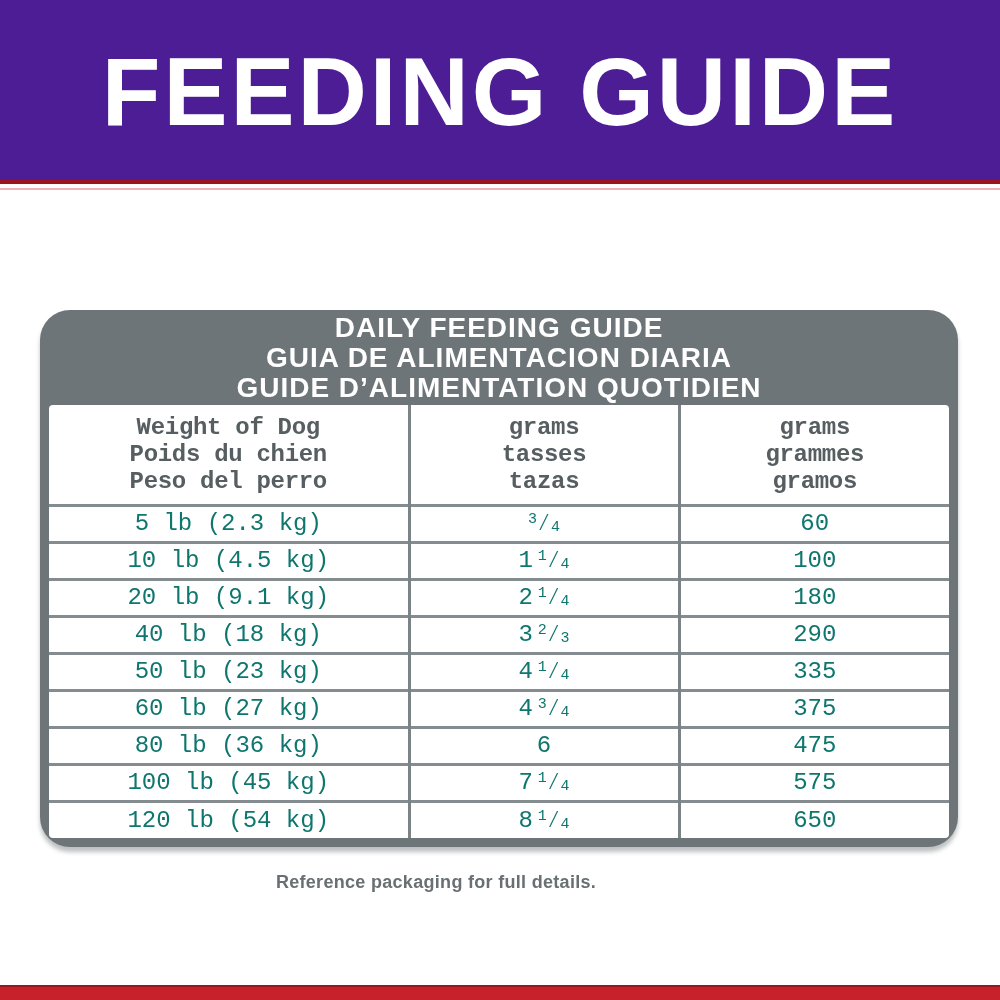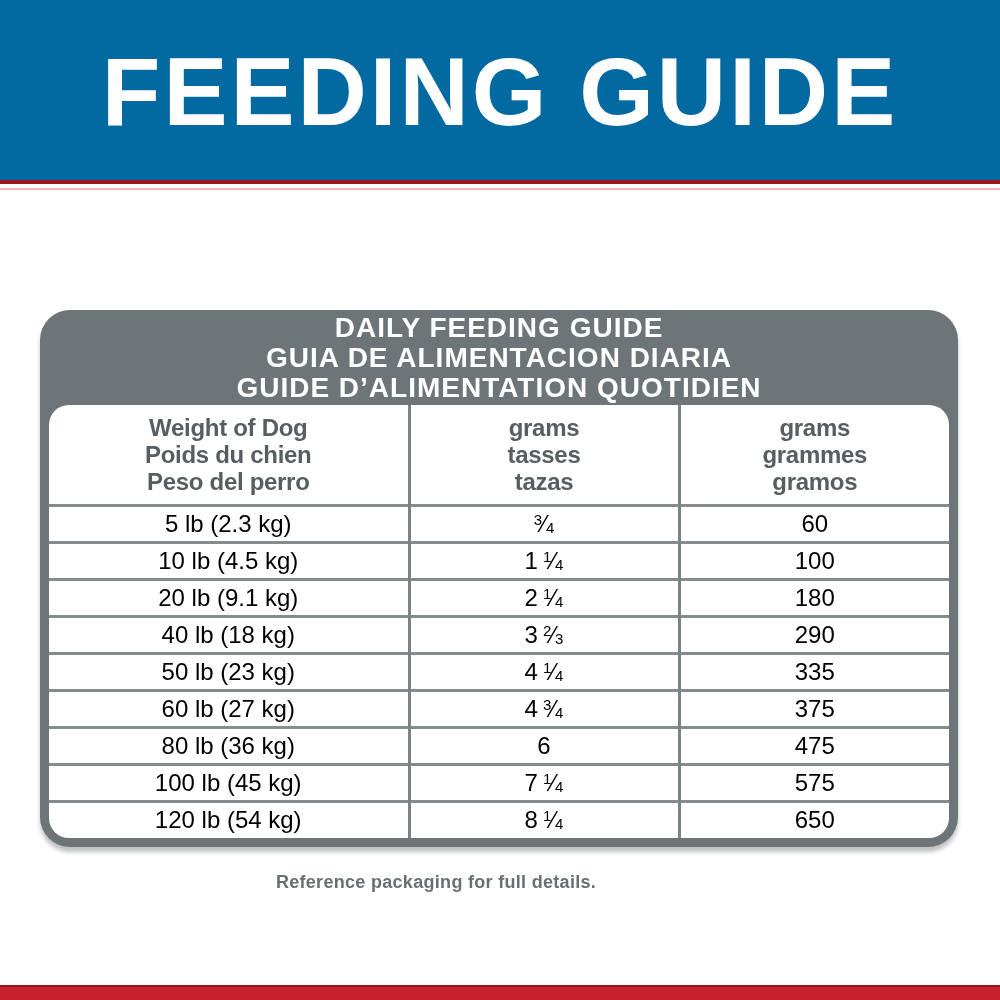--- a/index.html
+++ b/index.html
@@ -9,21 +9,21 @@
     overflow: hidden;
     font-family: "Liberation Sans", "DejaVu Sans", sans-serif;
     position: relative;
   }
 
   
   .banner {
     position: absolute;
     top: 0; left: 0;
     width: 1000px; height: 184px;
-    background: #0369a1;
+    background: #4c1d95;
     border-bottom: 4px solid #9A151C;
     display: flex;
     align-items: center;
     justify-content: center;
     text-align: center;
   }
   .banner-pink-line {
     position: absolute;
     top: 188px; left: 0;
     width: 1000px; height: 2px;
@@ -62,32 +62,33 @@
     font-weight: bold;
     font-size: 28px;
     line-height: 30px;
     letter-spacing: 1px;
     white-space: nowrap;
   }
   .table-white {
     flex: 1;
     margin: 0 9px 9px 9px;
     background: #ffffff;
-    border-radius: 20px;
+    border-radius: 4px;
     overflow: hidden;
+    font-family: Liberation Mono, monospace;
   }
   table.feeding {
     width: 100%; height: 100%;
     border-collapse: collapse;
     table-layout: fixed;
   }
   table.feeding th, table.feeding td {
     text-align: center;
     vertical-align: middle;
-    color: #000000;
+    color: #0f766e;
     border-left: 3px solid #7B8386;
   }
   table.feeding th:first-child, table.feeding td:first-child { border-left: none; }
   table.feeding thead tr { height: 100px; }
   table.feeding tbody tr { height: 33px; }
   table.feeding tbody td { border-top: 3px solid #848C8F; font-size: 24px; }
   table.feeding th {
     font-size: 24px;
     font-weight: bold;
     color: #565E61;

